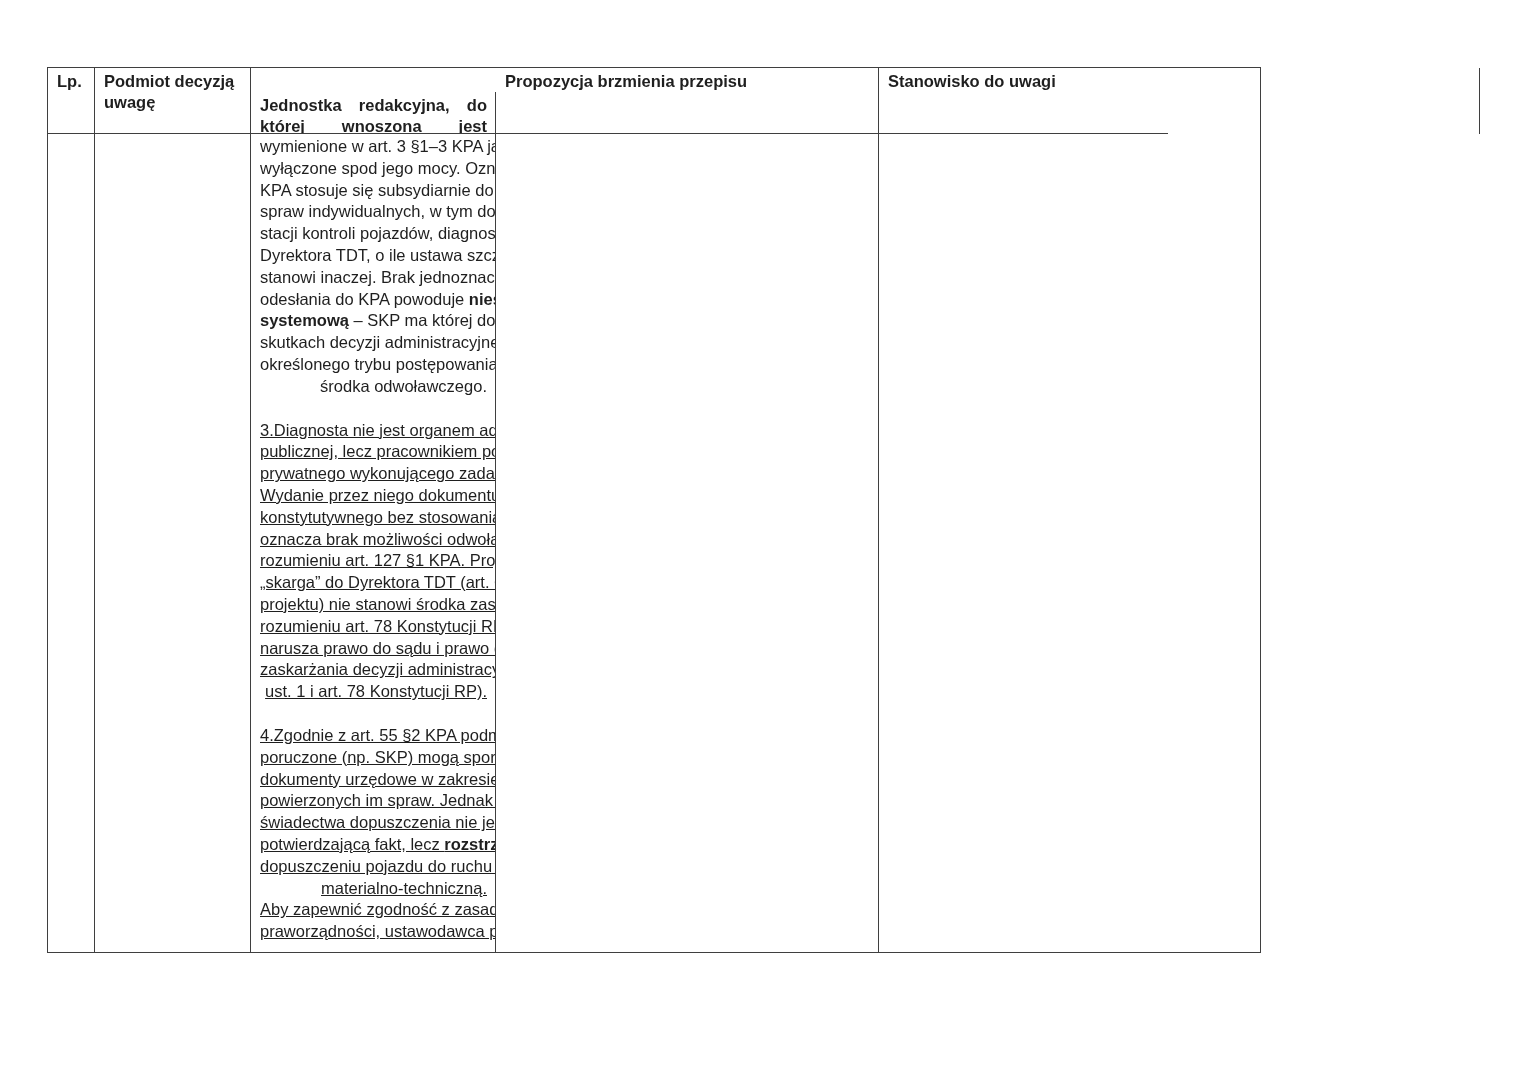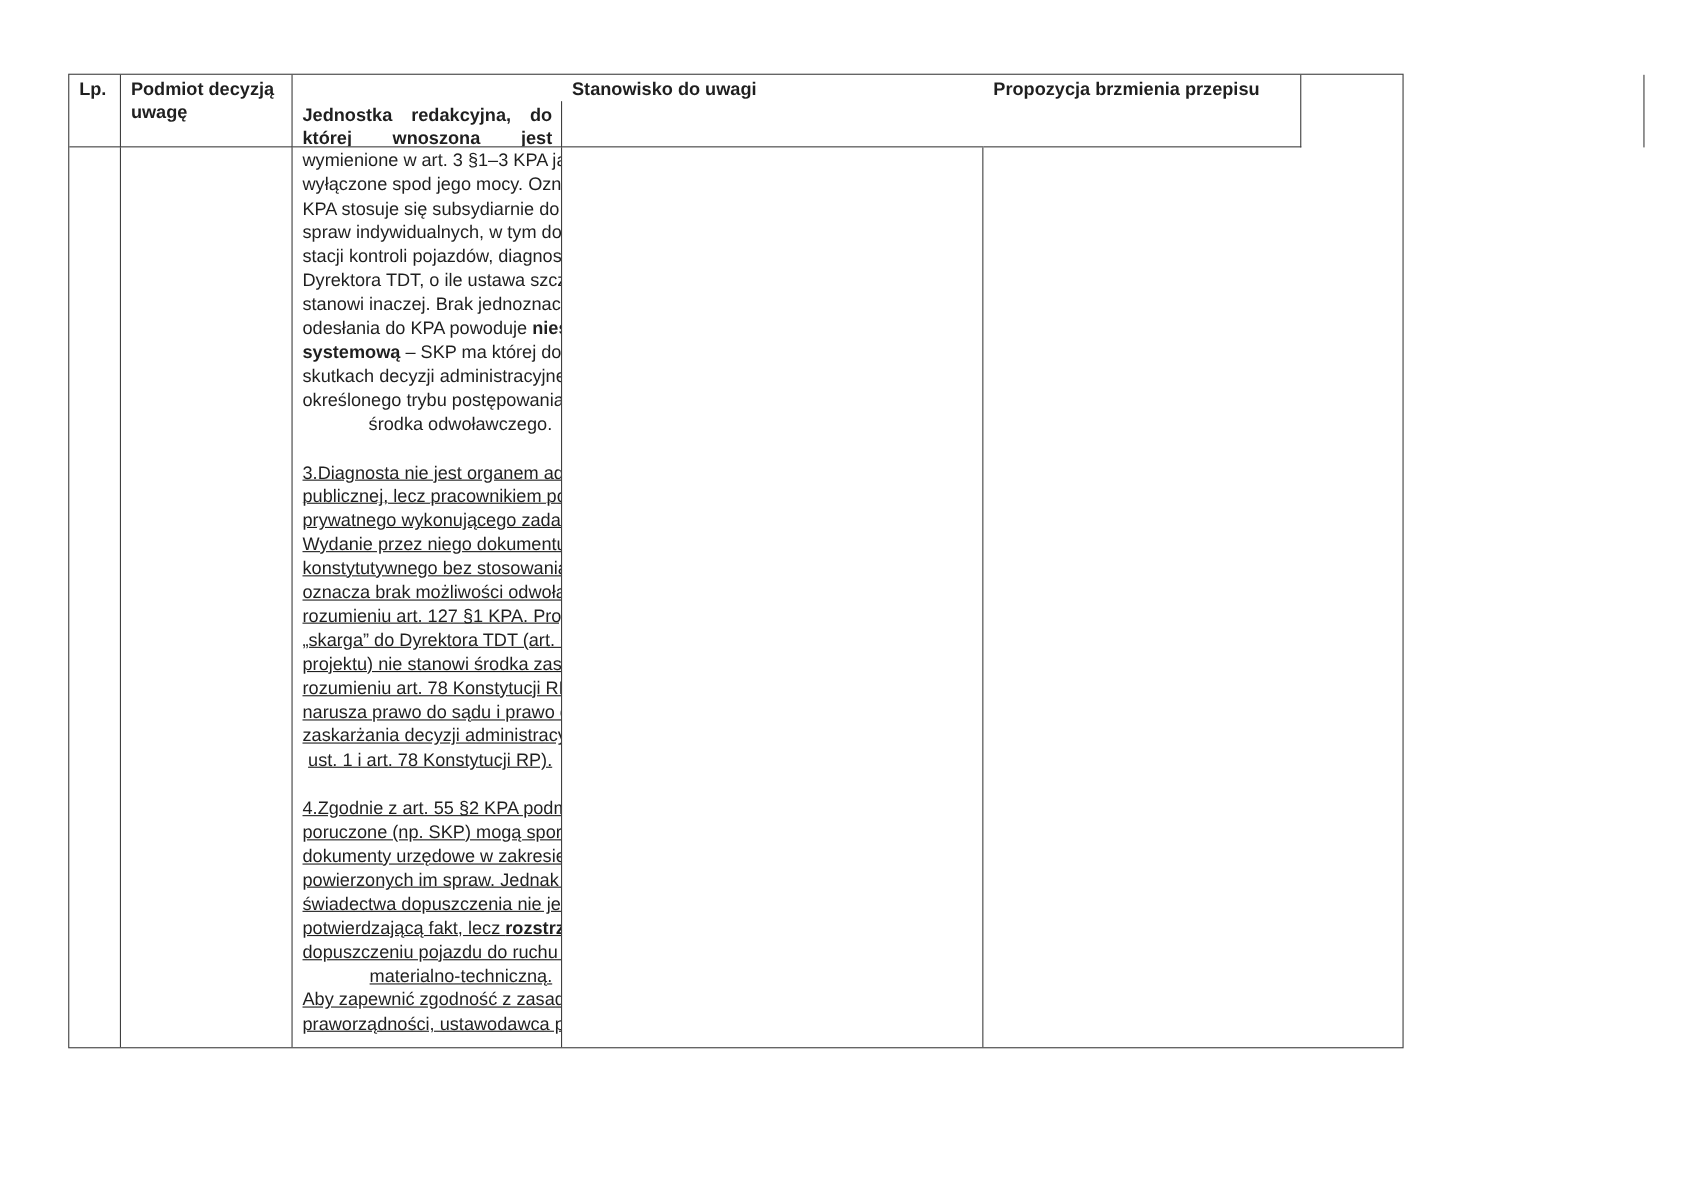--- a/index.html
+++ b/index.html
@@ -11,21 +11,21 @@
   }
   .page {
     position: relative;
     width: 1536px;
     height: 1087px;
     background: #ffffff;
     overflow: hidden;
   }
   .comments-table {
     position: absolute;
-    left: 62px;
+    left: 47px;
     top: 67px;
     width: 1214px;
     border: 1px solid #3f3f3f;
     display: grid;
     grid-template-columns: 47px 156px 245px 383px 289px 312px;
     grid-template-rows: 66px 818px;
     box-sizing: border-box;
     background: #ffffff;
   }
   .cell {
@@ -59,22 +59,22 @@
 </style>
 </head>
 <body>
 
 <div class="page">
   <div class="comments-table">
 
     <div class="cell head">Lp.</div>
     <div class="cell head">Podmiot decyzją uwagę</div>
     <div class="cell head justify"><span>Jednostka redakcyjna, do której wnoszona jest uwaga</span><sup>1)</sup></div>
+    <div class="cell head">Propozycja brzmienia przepisu</div>
     <div class="cell head last-col">Stanowisko do uwagi</div>
-    <div class="cell head">Propozycja brzmienia przepisu</div>
 
     <div class="cell"></div>
     <div class="cell"></div>
     <div class="cell"></div>
     <div class="cell">
       <p class="body-par"><span>wymienione w art. 3 §1–3 KPA jako
 wyłączone spod jego mocy. Oznacza to, że
 KPA stosuje się subsydiarnie do wszystkich
 spraw indywidualnych, w tym do czynności
 stacji kontroli pojazdów, diagnostów i

